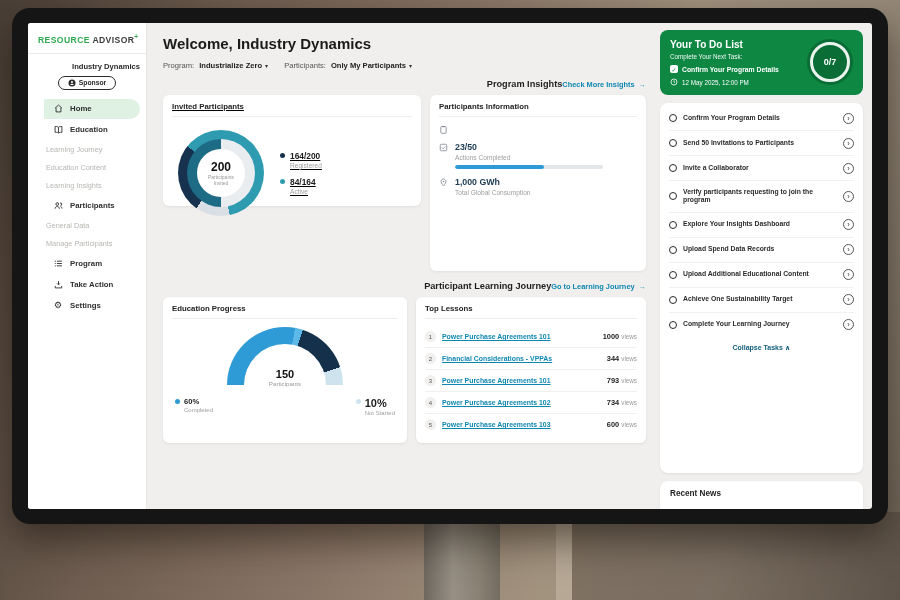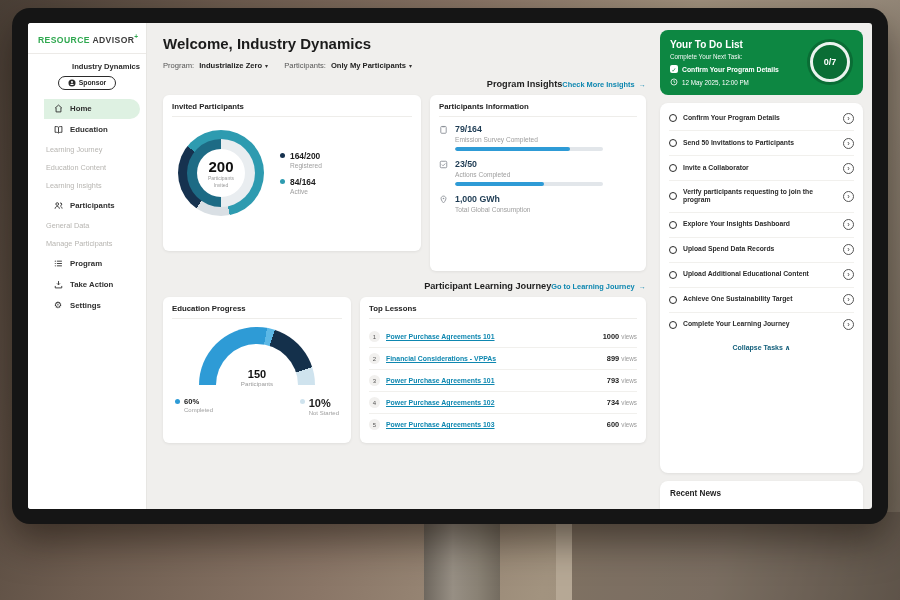--- a/index.html
+++ b/index.html
@@ -39,47 +39,47 @@
   .f-label { color:#555; }
   .f-value { font-weight:bold; display:flex; align-items:center; gap:3px; cursor:pointer; color:#222; }
   .dd { font-size:6px; color:#333; }
   .sec-row { display:flex; align-items:center; justify-content:flex-end; margin:5px 0 6px; }
   .sec-title { font-size:9.2px; font-weight:bold; color:#1f1f1f; }
   .sec-link { font-size:7.4px; font-weight:bold; color:#0e87b0; display:flex; gap:4px; align-items:center; cursor:pointer; }
   .cards { display:flex; gap:9px; }
   .card { background:#fff; border-radius:6px; box-shadow:0 1px 3px rgba(0,0,0,.07); padding:7px 9px; }
   .card-title { font-size:7.8px; font-weight:bold; color:#222; padding-bottom:5px; border-bottom:1px solid #eeedea; margin-bottom:7px; }
 
-  .invited-card { width:258px; height:156px; }
+  .invited-card { width:258px; height:111px;text-decoration:underline; }
   .invited-body { display:flex; align-items:center; gap:16px; padding:6px 2px 0 6px; }
   .donut { width:86px; height:86px; position:relative; border-radius:50%; flex-shrink:0;
     background:conic-gradient(from 215deg,#16324f 0 26%,#2e9bb0 26% 87%,#d9dfe4 87%); }
   .donut-ring2 { position:absolute; inset:9px; border-radius:50%;
     background:conic-gradient(from 180deg,#1d6b85 0 50%,#e9edf0 50%); }
   .donut-hole { position:absolute; inset:19px; border-radius:50%; background:#fff; display:flex;
     flex-direction:column; align-items:center; justify-content:center; text-align:center; }
-  .d-val { font-size:15px; font-weight:bold; color:#111; }
+  .d-val { font-size:12px; font-weight:bold; color:#111; }
   .d-lab { font-size:5px; color:#9a9a9a; line-height:1.3; width:34px; }
   .leg-item { display:flex; gap:5px; margin:8px 0; align-items:flex-start; }
   .dot { width:5px; height:5px; border-radius:50%; margin-top:2px; flex-shrink:0; }
   .dot-navy { background:#16324f; } .dot-teal { background:#2e9bb0; }
   .dot-blue { background:#2e9bd6; } .dot-light { background:#cfe3ee; }
   .leg-val { font-size:8.4px; font-weight:bold; color:#1c1c1c; }
   .leg-lab { font-size:6.6px; color:#9e9e9e; margin-top:1px; }
 
   .info-card { flex:1; height:176px; }
   .stat { display:flex; gap:7px; margin-bottom:8px; }
   .stat-icon { color:#8b9097; margin-top:1px; flex-shrink:0; }
   .stat-val { font-size:8.8px; font-weight:bold; color:#1d3b53; }
   .stat-lab { font-size:6.6px; color:#9e9e9e; margin:2px 0 4px; }
   .bar { width:148px; height:4px; border-radius:2px; background:#e2e6ea; overflow:hidden; }
   .bar-fill { height:100%; border-radius:2px; background:#2e9bd6; }
   .w78 { width:78%; } .w60 { width:60%; }
 
-  .edu-card { width:188px; height:146px; }
+  .edu-card { width:244px; height:146px; }
   .gauge { width:116px; height:58px; position:relative; margin:8px auto 0; }
   .gauge-arc { position:absolute; left:0; top:0; width:116px; height:116px; border-radius:50%;
     background:conic-gradient(from 270deg,#2e9bd6 0 100deg,#5cb8e6 100deg 108deg,#14304b 108deg 162deg,#cfe3ee 162deg 180deg,transparent 180deg); }
   .gauge-hole { position:absolute; left:17px; top:17px; width:82px; height:82px; border-radius:50%; background:#fff; }
   .gauge-label { position:absolute; left:0; right:0; bottom:-2px; text-align:center; }
   .g-val { font-size:11px; font-weight:bold; color:#111; }
   .g-lab { font-size:6.2px; color:#9a9a9a; }
   .g-leg { display:flex; justify-content:space-between; margin-top:12px; padding:0 3px; }
   .g-leg-item { display:flex; gap:4px; align-items:flex-start; }
 
@@ -259,27 +259,20 @@
 
       <div class="card info-card">
         <div class="card-title">Participants Information</div>
         <div class="stat">
           <span class="stat-icon">
                 <svg width="9" height="9" viewBox="0 0 10 10">
                   <rect x="2" y="1.6" width="6" height="7.6" rx="1" fill="none" stroke="currentColor"></rect>
                   <path d="M3.6 1.2h2.8v1.4H3.6z" fill="currentColor"></path>
                 </svg>
               </span>
-          <span>
-            <div class="stat-val">79/164</div>
-            <div class="stat-lab">Emission Survey Completed</div>
-            <div class="bar">
-                  <div class="bar-fill w78"></div>
-                </div>
-          </span>
         </div>
         <div class="stat">
           <span class="stat-icon">
                 <svg width="9" height="9" viewBox="0 0 10 10">
                   <rect x="1.4" y="1.4" width="7.2" height="7.2" rx="1.2" fill="none" stroke="currentColor"></rect>
                   <path d="M3.2 5.1 4.5 6.4 7 3.9" fill="none" stroke="currentColor"></path>
                 </svg>
               </span>
           <span>
             <div class="stat-val">23/50</div>
@@ -351,21 +344,21 @@
       <div class="card lessons-card">
         <div class="card-title">Top Lessons</div>
         <div class="lesson">
           <span class="rank">1</span>
           <a class="lesson-link">Power Purchase Agreements 101</a>
           <span class="views"><span>1000</span> <span class="v-lab">views</span></span>
         </div>
         <div class="lesson">
           <span class="rank">2</span>
           <a class="lesson-link">Financial Considerations - VPPAs</a>
-          <span class="views"><span>899</span> <span class="v-lab">views</span></span>
+          <span class="views"><span>344</span> <span class="v-lab">views</span></span>
         </div>
         <div class="lesson">
           <span class="rank">3</span>
           <a class="lesson-link">Power Purchase Agreements 101</a>
           <span class="views"><span>793</span> <span class="v-lab">views</span></span>
         </div>
         <div class="lesson">
           <span class="rank">4</span>
           <a class="lesson-link">Power Purchase Agreements 102</a>
           <span class="views"><span>734</span> <span class="v-lab">views</span></span>

